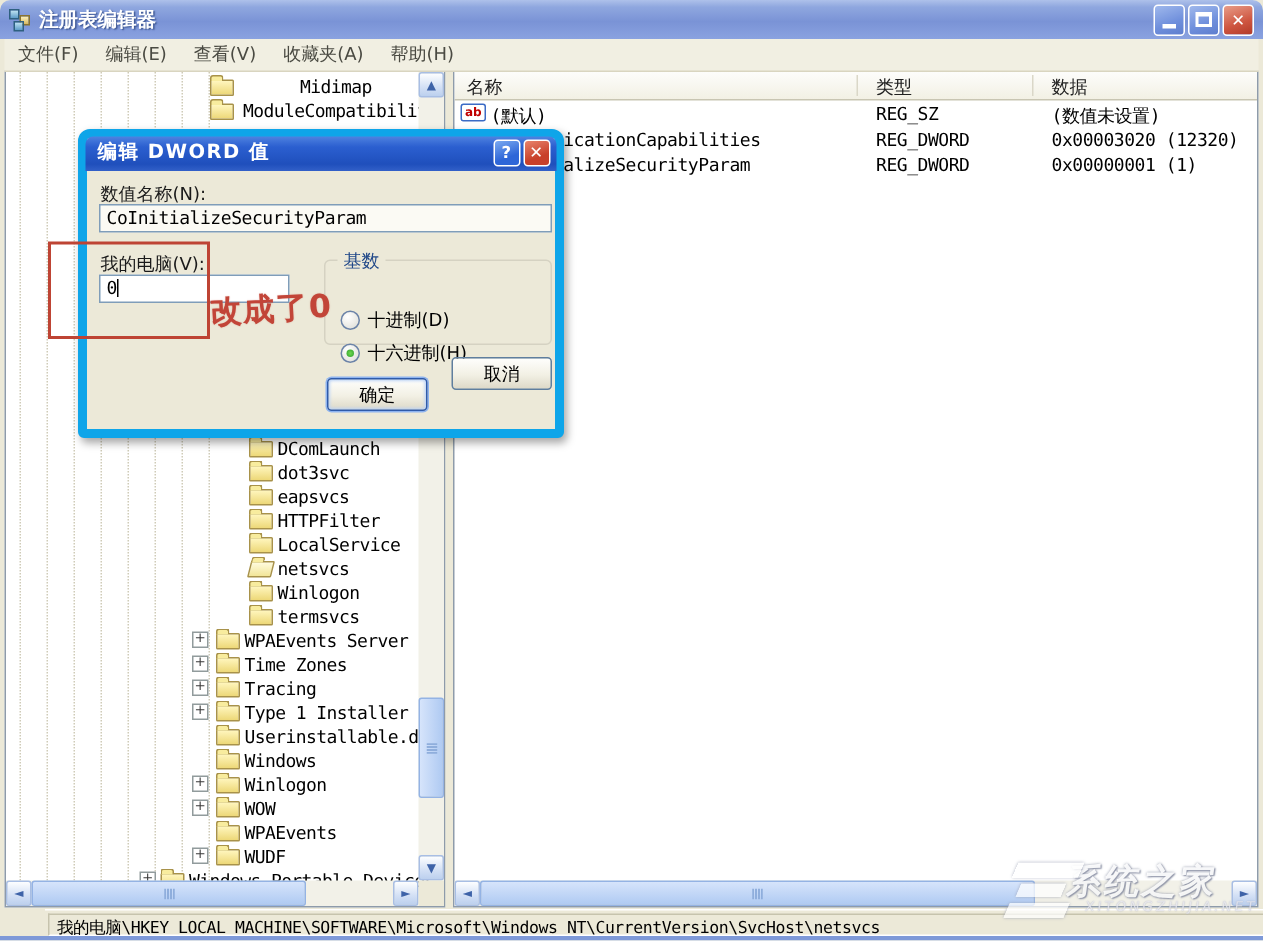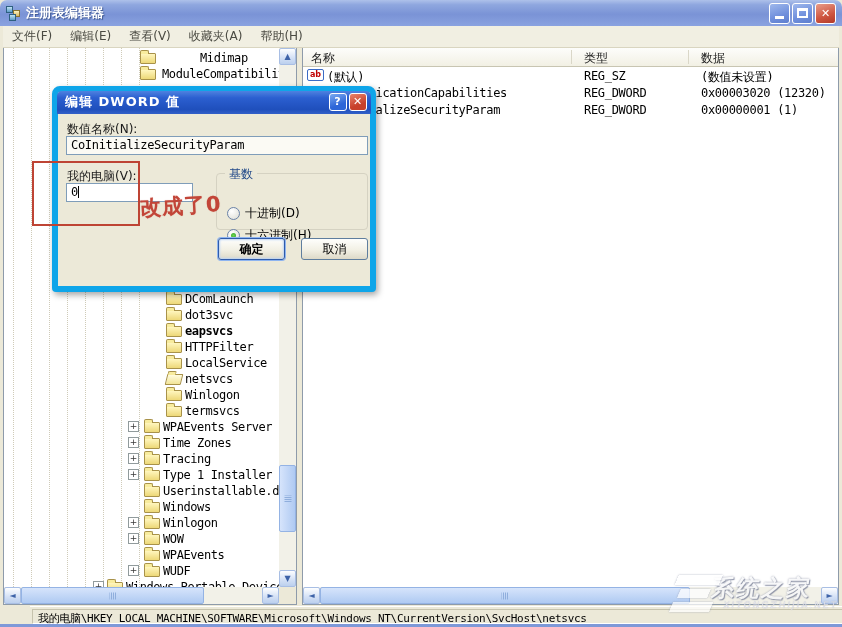--- a/index.html
+++ b/index.html
@@ -208,21 +208,21 @@
       <div class="trow" style="top: 243px;">
         <span class="folder" style="left: 162px;"></span>
         <span class="tlabel mono" style="left: 181px;">DComLaunch</span>
       </div>
       <div class="trow" style="top: 259px;">
         <span class="folder" style="left: 162px;"></span>
         <span class="tlabel mono" style="left: 181px;">dot3svc</span>
       </div>
       <div class="trow" style="top: 275px;">
         <span class="folder" style="left: 162px;"></span>
-        <span class="tlabel mono" style="left: 181px; font-weight: bold;">eapsvcs</span>
+        <span class="tlabel mono" style="left: 181px;">eapsvcs</span>
       </div>
       <div class="trow" style="top: 291px;">
         <span class="folder" style="left: 162px;"></span>
         <span class="tlabel mono" style="left: 181px;">HTTPFilter</span>
       </div>
       <div class="trow" style="top: 307px;">
         <span class="folder" style="left: 162px;"></span>
         <span class="tlabel mono" style="left: 181px;">LocalService</span>
       </div>
       <div class="trow" style="top: 323px;">
@@ -369,21 +369,21 @@
     <span class="group-label">基数</span>
     <div class="radio-row" style="left:10px;top:10px;margin-top:43px;">
       <span class="radio sel"></span>
       <span class="radio-label">十六进制(H)</span>
     </div>
     <div class="radio-row" style="left:10px;top:31px;">
       <span class="radio"></span>
       <span class="radio-label">十进制(D)</span>
     </div>
   </div>
-  <div class="xp-btn default" style="left:160px;top:146px;font-weight:bold;">确定</div>
+  <div class="xp-btn default" style="left:160px;top:160px;">确定</div>
   <div class="xp-btn" style="left:243px;top:146px;">取消</div>
 </div>
 
 <div class="red-rect"></div>
 <div class="red-note">改成了0</div>
 
 <div class="watermark">
   <div class="wm-logo">
       <i></i>
       <i></i>

